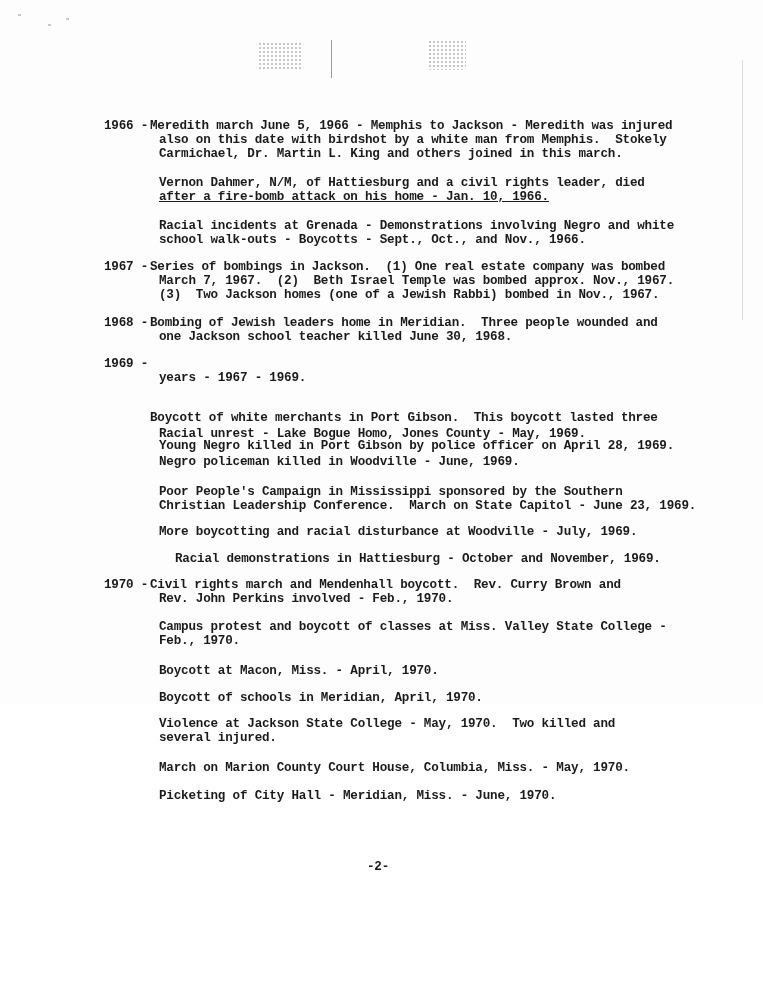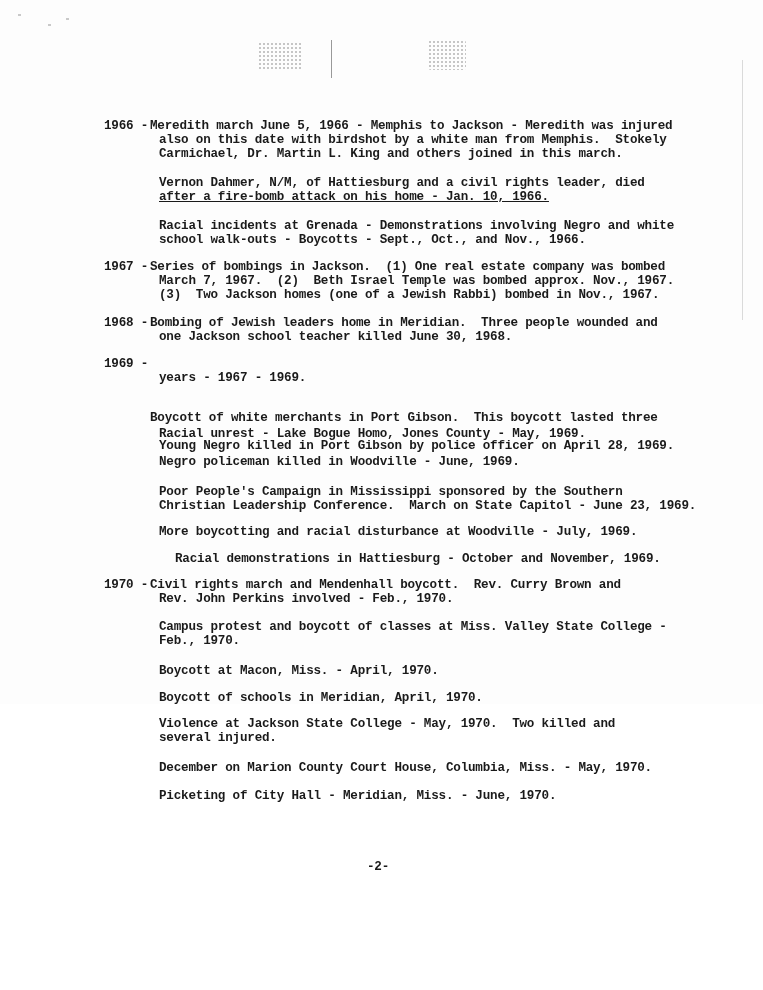--- a/index.html
+++ b/index.html
@@ -98,21 +98,21 @@
         <div class="line" style="left: 159px; top: 0px;">Boycott at Macon, Miss. - April, 1970.</div>
       </div>
       <div class="entry" style="top: 691px;">
         <div class="line" style="left: 159px; top: 0px;">Boycott of schools in Meridian, April, 1970.</div>
       </div>
       <div class="entry" style="top: 717px;">
         <div class="line" style="left: 159px; top: 0px;">Violence at Jackson State College - May, 1970.  Two killed and</div>
         <div class="line" style="left: 159px; top: 14px;">several injured.</div>
       </div>
       <div class="entry" style="top: 761px;">
-        <div class="line" style="left: 159px; top: 0px;">December on Marion County Court House, Columbia, Miss. - May, 1970.</div>
+        <div class="line" style="left: 159px; top: 0px;">March on Marion County Court House, Columbia, Miss. - May, 1970.</div>
       </div>
       <div class="entry" style="top: 789px;">
         <div class="line" style="left: 159px; top: 0px;">Picketing of City Hall - Meridian, Miss. - June, 1970.</div>
       </div>
     </div>
 
   <div class="page-number">-2-</div>
 </div>
 
 </body></html>

